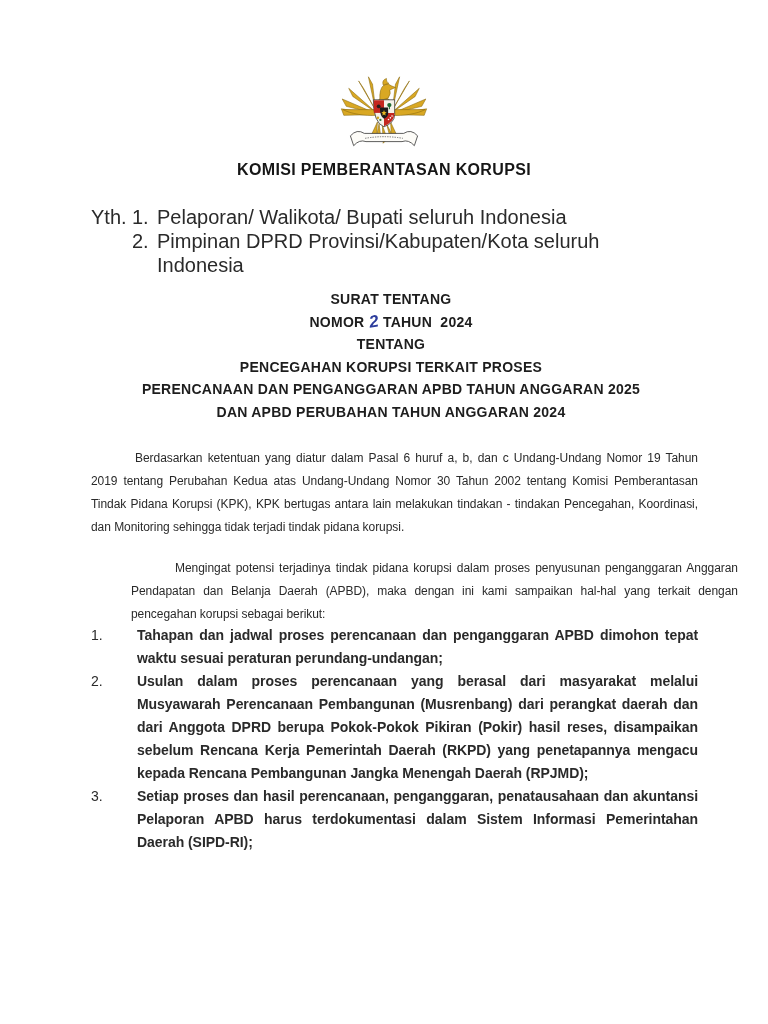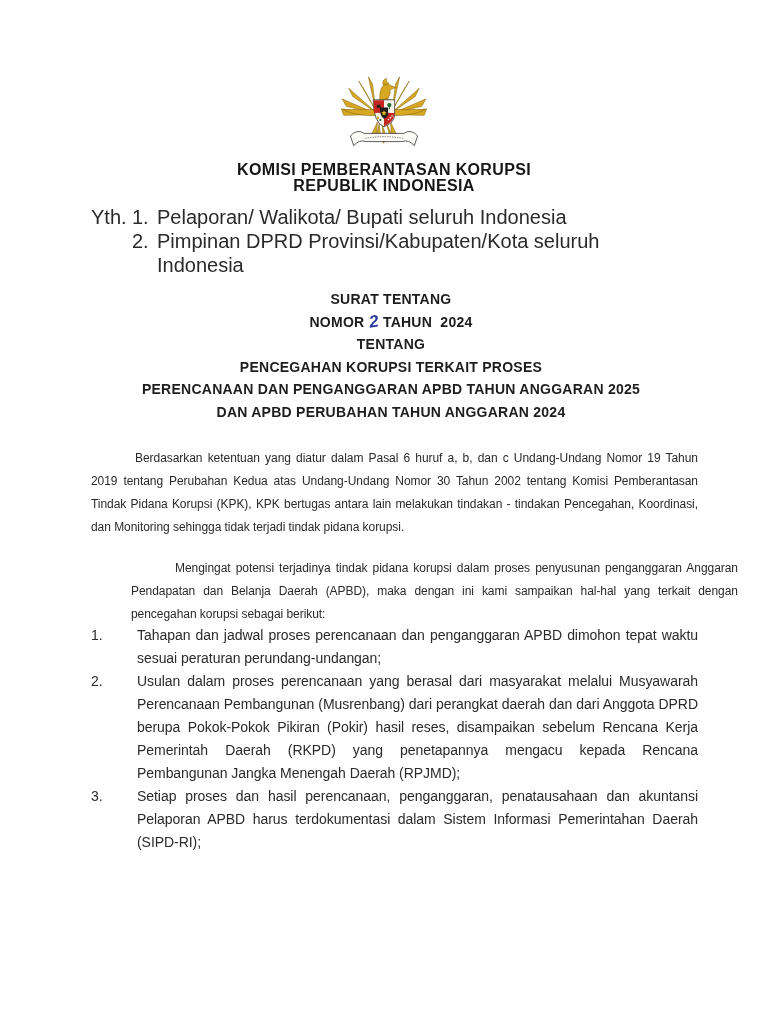--- a/index.html
+++ b/index.html
@@ -50,21 +50,21 @@
     letter-spacing:-0.05px;
   }
   .para-1{top:447px;}
   .para-2{top:557px;margin-left:40px;}
   .num-list{
     position:absolute;top:624px;left:91px;width:607px;
     font-size:14px;line-height:23px;letter-spacing:-0.05px;
   }
   .list-item{display:grid;grid-template-columns:46px 1fr;}
   .list-item .li-num{text-align:left;}
-  .list-item .li-text{text-align:justify;}
+  .list-item .li-text{text-align:justify;font-weight:bold;}
 </style>
 </head>
 <body>
 
 <div class="page">
 
   <div class="letterhead">
     <span class="emblem-wrap">
       <svg width="92" height="82" viewBox="0 0 110 100" aria-hidden="true">
 
@@ -113,21 +113,20 @@
           <circle cx="50.6" cy="53.6" r="1.4" fill="#2f7a3a"></circle>
           <circle cx="60.5" cy="53" r="1" fill="#ffffff"></circle>
           <circle cx="62.8" cy="51" r="1" fill="#ffffff"></circle>
           <circle cx="64.8" cy="48.8" r="1" fill="#ffffff"></circle>
           <path d="M50,38.5 L60,38.5 L60,46 Q60,50 55,52 Q50,50 50,38.5 Z" fill="#1c1c1c"></path>
           <polygon points="55,41.6 55.9,43.9 58.3,44.1 56.5,45.7 57,48.1 55,46.8 53,48.1 53.5,45.7 51.7,44.1 54.1,43.9" fill="#e6b422"></polygon>
         </g>
       </svg>
     </span>
     <div class="org-name">KOMISI PEMBERANTASAN KORUPSI</div>
-    <div class="org-name">REPUBLIK INDONESIA</div>
   </div>
 
   <div class="addressee">
     <div class="addr-row">
       <span>Yth.</span>
       <span>1.</span>
       <span>Pelaporan/ Walikota/ Bupati seluruh Indonesia</span>
     </div>
     <div class="addr-row">
       <span></span>

